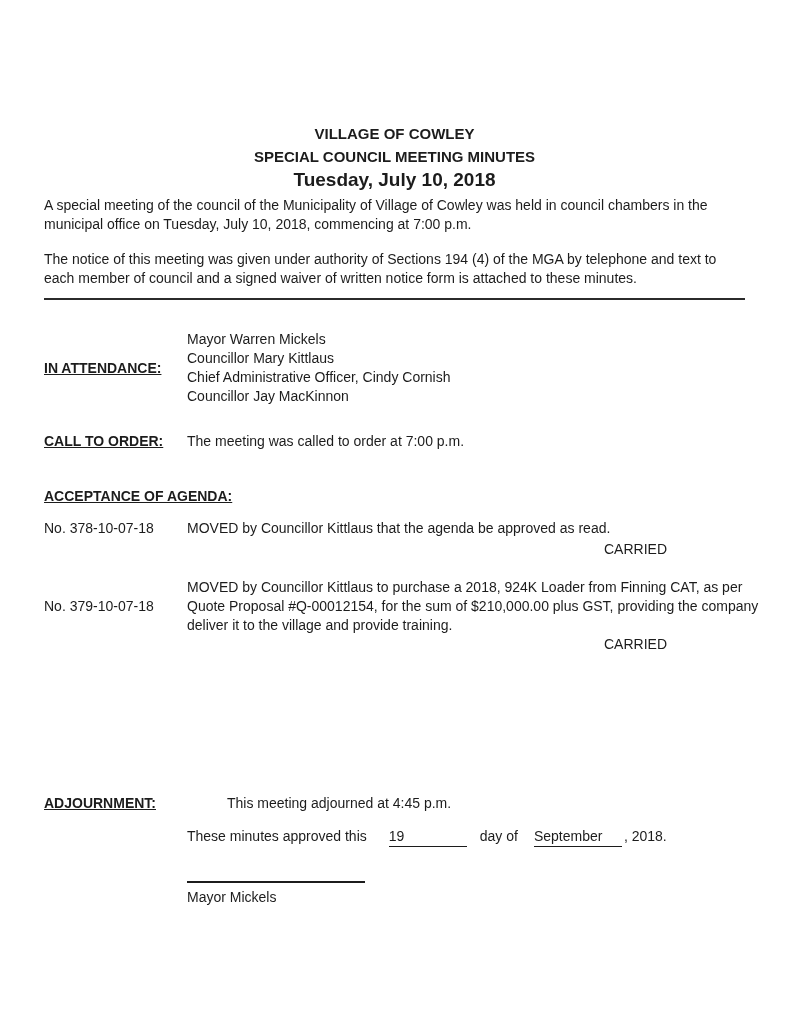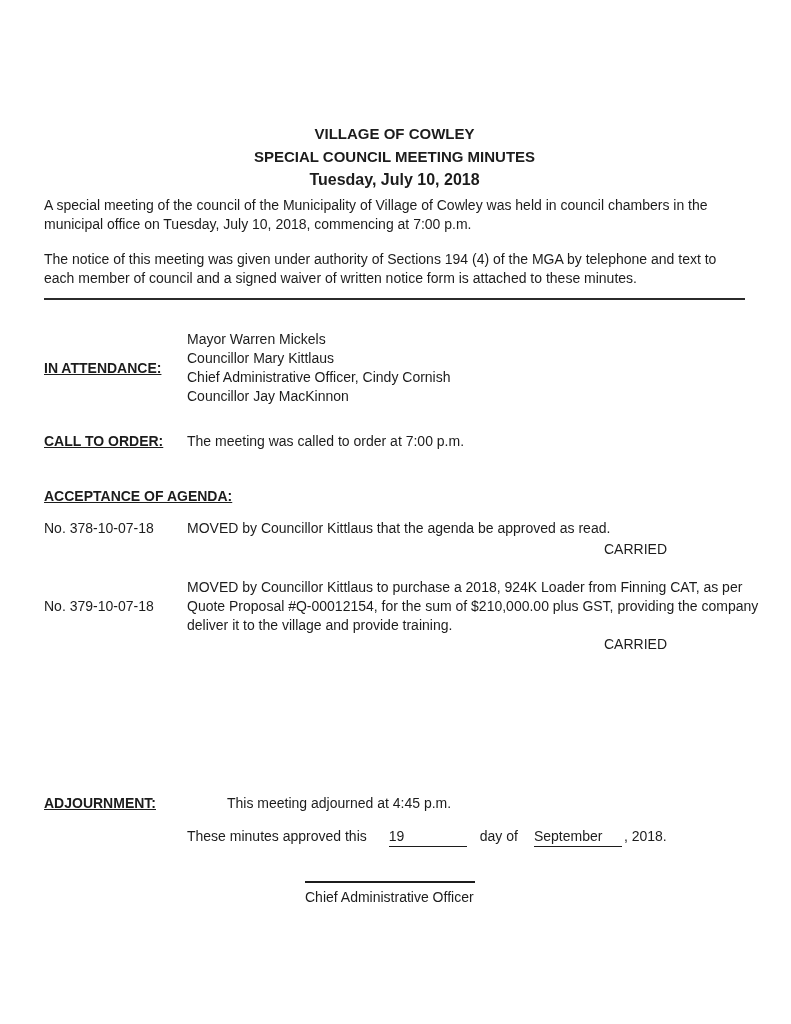--- a/index.html
+++ b/index.html
@@ -8,21 +8,21 @@
     width: 791px; height: 1024px;
     background: #ffffff;
     overflow: hidden;
     font-family: "Liberation Sans", sans-serif;
     font-size: 14px; line-height: 19px;
     color: #1c1c1c;
   }
   .content { padding: 122px 46px 0 44px; }
 
   .doc-header { text-align: center; font-weight: 700; font-size: 15px; line-height: 23px; }
-  .doc-header .date-line { font-size: 16px; }
+  .doc-header .date-line { font-size: 19px; }
 
   .para { margin: 0; }
   .line { white-space: nowrap; }
   .intro  { margin-top: 5px; }
   .notice { margin-top: 16px; }
 
   .rule { margin: 10px 0 0 0; border: 0; border-top: 2px solid #2b2b2b; height: 0; }
 
   .row { display: flex; align-items: center; }
   .label-col { width: 143px; flex: 0 0 143px; }
@@ -112,16 +112,16 @@
   <div class="row adjournment">
     <div class="label-col sec-heading">ADJOURNMENT:</div>
     <div class="line">This meeting adjourned at 4:45 p.m.</div>
   </div>
 
   <div class="approval">
     <span>These minutes approved this</span><span class="blank blank-day">19</span><span class="day-of">day of</span><span class="blank blank-month">September</span><span class="year-suffix">, 2018.</span>
   </div>
 
   <div class="signatures">
-    <div class="sig sig-cao">Chief Administrative Officer</div>
+    <div class="sig sig-mayor">Mayor Mickels</div>
   </div>
 
 </div>
 
 </body></html>

